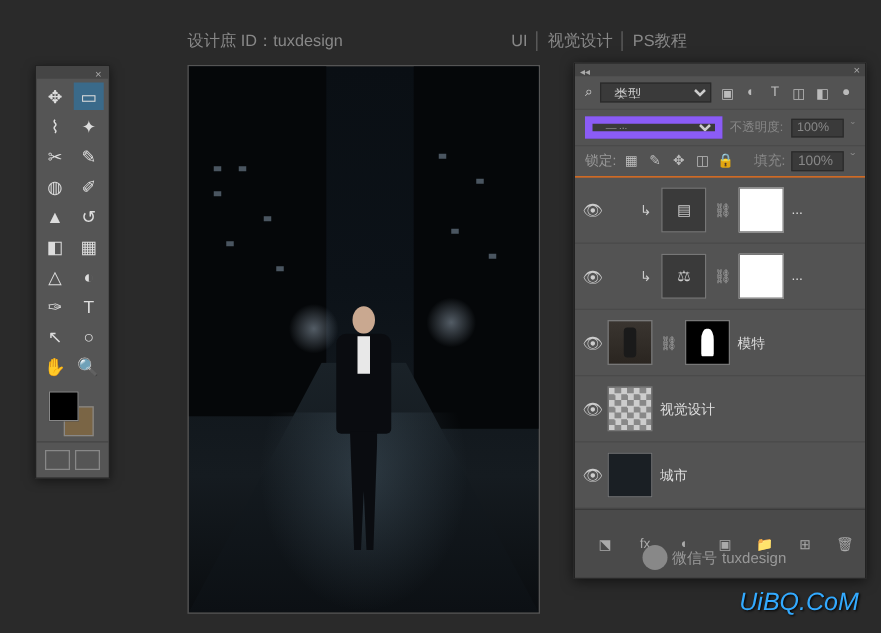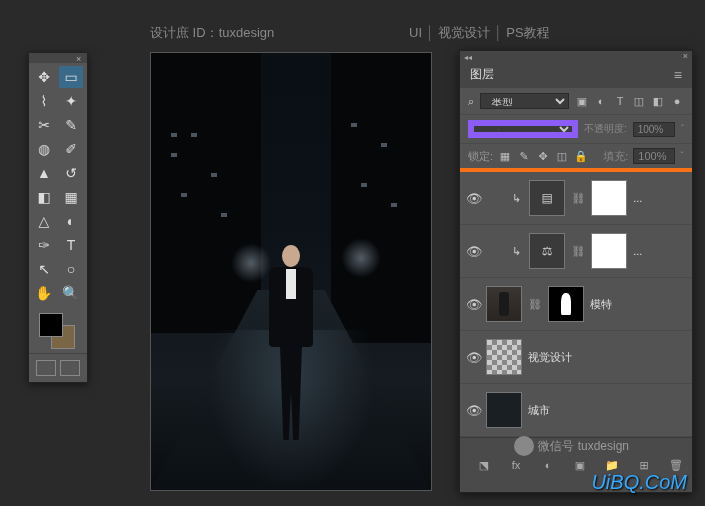--- a/index.html
+++ b/index.html
@@ -43,21 +43,21 @@
 .p-header .x{position:absolute;right:4px;top:0;color:#aaa;font-size:9px;cursor:pointer}
 .p-tab{background:#454545;padding:5px 10px;font-size:12px;color:#ddd;display:flex;justify-content:space-between;align-items:center}
 .p-tab .menu{font-size:14px;color:#aaa;cursor:pointer}
 .p-row{display:flex;align-items:center;padding:5px 8px;gap:6px;border-bottom:1px solid #4a4a4a}
 .p-search{flex:1;background:#3a3a3a;border:1px solid #2a2a2a;color:#ccc;padding:2px 6px;font-size:11px;height:16px}
 .p-icons{display:flex;gap:5px}
 .p-icons span{width:14px;height:14px;display:flex;align-items:center;justify-content:center;color:#bbb;font-size:11px;cursor:pointer}
 .p-select{background:#3a3a3a;border:6px solid #8b5cf6;color:#ccc;padding:2px 6px;font-size:10px;flex:1;height:18px}
 .p-label{color:#888;font-size:10px}
 .p-pct{background:#3a3a3a;border:1px solid #2a2a2a;color:#888;padding:1px 4px;font-size:10px;width:32px}
-.lock-row{display:flex;align-items:center;padding:4px 8px;gap:5px;border-bottom:4px solid #f97316;color:#999}
+.lock-row{display:flex;align-items:flex-start;padding:4px 8px;gap:5px;border-bottom:1px solid #f97316;color:#999}
 .lock-row span{font-size:11px}
 .layers{max-height:300px;overflow-y:auto}
 .layer{display:flex;align-items:center;padding:4px 6px;gap:6px;border-bottom:1px solid #4a4a4a;min-height:44px}
 .eye{width:14px;font-size:13px;color:#ccc;cursor:pointer}
 .layer-indent{width:20px}
 .thumb{width:34px;height:34px;border:1px solid #777;background:#fff;flex-shrink:0}
 .thumb.mask{background:#fff}
 .thumb.adj{background:#3a3a3a;display:flex;align-items:center;justify-content:center;color:#ccc;font-size:12px}
 .thumb.checker{background:repeating-conic-gradient(#888 0 25%,#ccc 0 50%) 0 0/10px 10px}
 .thumb.dark{background:#1a1f24}
@@ -146,24 +146,20 @@
       <div class="chest"></div>
       <div class="legs"></div>
   </div>
 </div>
 
 <div class="panel">
   <div class="p-header">
     <span class="dots">◂◂</span>
     <span class="x">×</span>
   </div>
-  <div class="p-tab">
-    <span>图层</span>
-    <span class="menu">≡</span>
-  </div>
   <div class="p-row">
     <span>⌕</span>
     <select class="p-search"><option>类型</option></select>
     <div class="p-icons" id="filter-icons">
         <span>▣</span>
         <span>◐</span>
         <span>T</span>
         <span>◫</span>
         <span>◧</span>
         <span>●</span>

